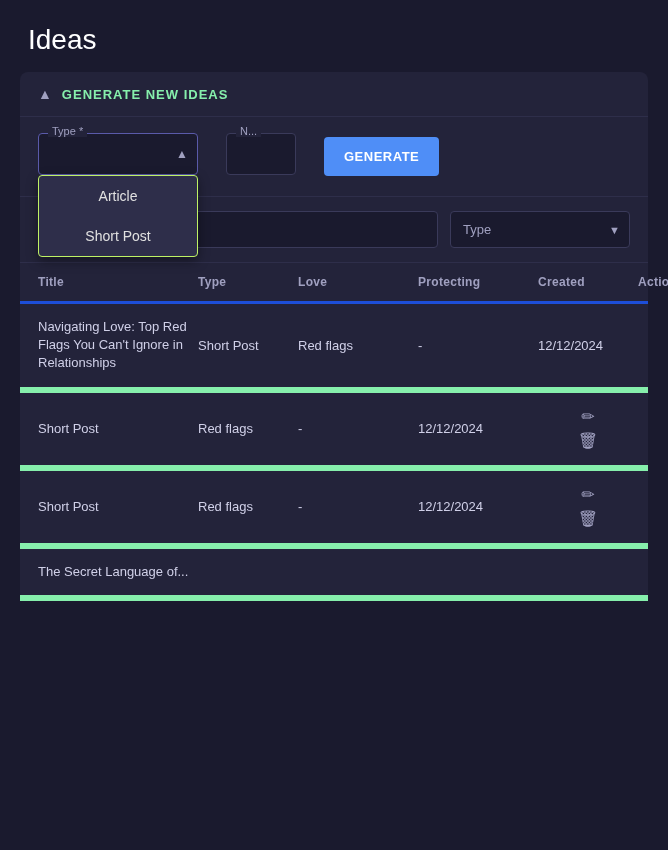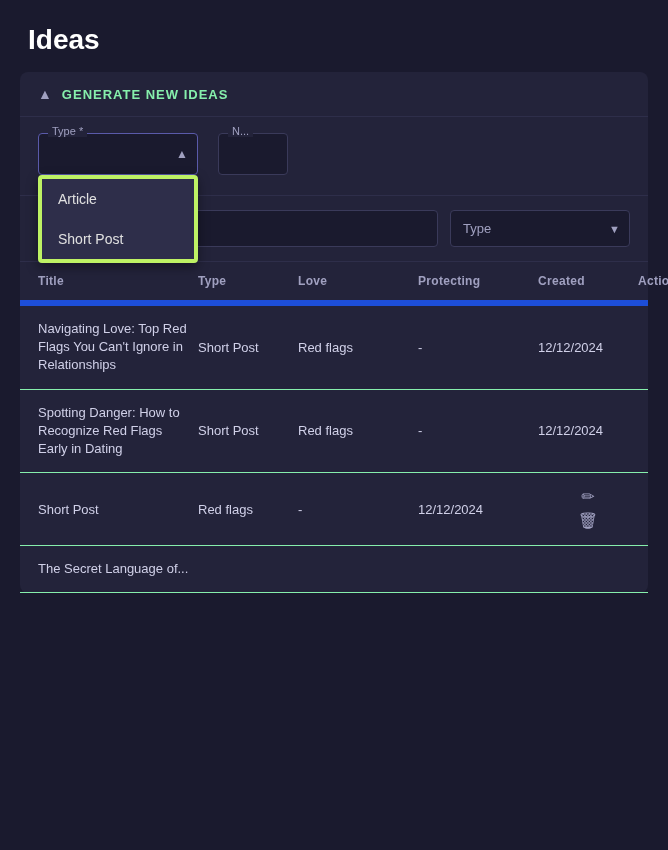--- a/index.html
+++ b/index.html
@@ -8,21 +8,21 @@
       color: #e0e0e0;
       font-family: 'Segoe UI', Arial, sans-serif;
       width: 668px;
       min-height: 850px;
     }
     .page-header {
       padding: 24px 28px 16px 28px;
     }
     .page-title {
       font-size: 28px;
-      font-weight: 700;
+      font-weight: 400;
       color: #ffffff;
     }
     .main-card {
       margin: 0 20px;
       background-color: #23233a;
       border-radius: 8px;
       overflow: visible;
     }
     .generate-header {
       display: flex;
@@ -43,21 +43,21 @@
       letter-spacing: 1px;
     }
     .generate-form {
       padding: 16px 18px 20px 18px;
       background: #23233a;
       border-bottom: 1px solid #2e2e4a;
     }
     .form-row {
       display: flex;
       align-items: flex-start;
-      gap: 20px;
+      gap: 28px;
     }
     .field-group {
       display: flex;
       flex-direction: column;
       position: relative;
     }
     .field-label {
       font-size: 11px;
       color: #a0a0c0;
       margin-bottom: 4px;
@@ -125,24 +125,25 @@
       white-space: nowrap;
       margin-top: 4px;
     }
     
     .dropdown-overlay {
       position: absolute;
       top: 100%;
       left: 0;
       width: 160px;
       background: #2e2e4a;
-      border: 4px solid #bef264;
+      border: 1px solid #bef264;
       border-radius: 4px;
       z-index: 100;
       box-shadow: 0 4px 12px rgba(0,0,0,0.4);
+      text-align: center;
     }
     .dropdown-item {
       padding: 12px 16px;
       font-size: 14px;
       color: #e0e0e0;
       cursor: pointer;
     }
     
     .filter-row {
       display: flex;
@@ -178,33 +179,33 @@
       outline: none;
     }
     
     .table-container {
       padding: 0;
     }
     .table-header {
       display: grid;
       grid-template-columns: 160px 100px 120px 120px 100px 80px;
       padding: 12px 18px;
-      border-bottom: 6px solid #1d4ed8;
+      border-bottom: 3px solid #1d4ed8;
     }
     .th {
       font-size: 12px;
       font-weight: 600;
       color: #a0a0c0;
       letter-spacing: 0.3px;
     }
     .table-row {
       display: grid;
       grid-template-columns: 160px 100px 120px 120px 100px 80px;
       padding: 14px 18px;
-      border-bottom: 1px solid #86efac;
+      border-bottom: 6px solid #86efac;
       align-items: center;
     }
     .cell {
       font-size: 13px;
       color: #d0d0e8;
     }
     .cell-title {
       font-size: 13px;
       color: #d0d0e8;
       line-height: 1.4;
@@ -266,20 +267,21 @@
           </div>
         </div>
       </div>
 
 
       <div class="field-group" style="position:relative;">
         <span class="field-label">N...</span>
         <input class="number-field" type="number" value="" style="">
       </div>
 
+      <button class="generate-btn">GENERATE</button>
 
     </div>
   </div>
 
   <div class="filter-row">
     <input class="search-field" type="text" placeholder="S..." style="">
     <div class="type-select-wrapper">
       <select class="type-select">
         <option value="">Type</option>
         <option value="Article">Article</option>
@@ -306,21 +308,20 @@
       <div class="cell">Red flags</div>
       <div class="cell">-</div>
       <div class="cell">12/12/2024</div>
       <div class="actions-cell">
         <button class="action-btn edit-icon" title="Edit">✏</button>
         <button class="action-btn delete-icon" title="Delete">🗑</button>
       </div>
     </div>
 
     <div class="table-row">
-      <div class="cell-title">Spotting Danger: How to Recognize Red Flags Early in Dating</div>
       <div class="cell">Short Post</div>
       <div class="cell">Red flags</div>
       <div class="cell">-</div>
       <div class="cell">12/12/2024</div>
       <div class="actions-cell">
         <button class="action-btn edit-icon" title="Edit">✏</button>
         <button class="action-btn delete-icon" title="Delete">🗑</button>
       </div>
     </div>
 

